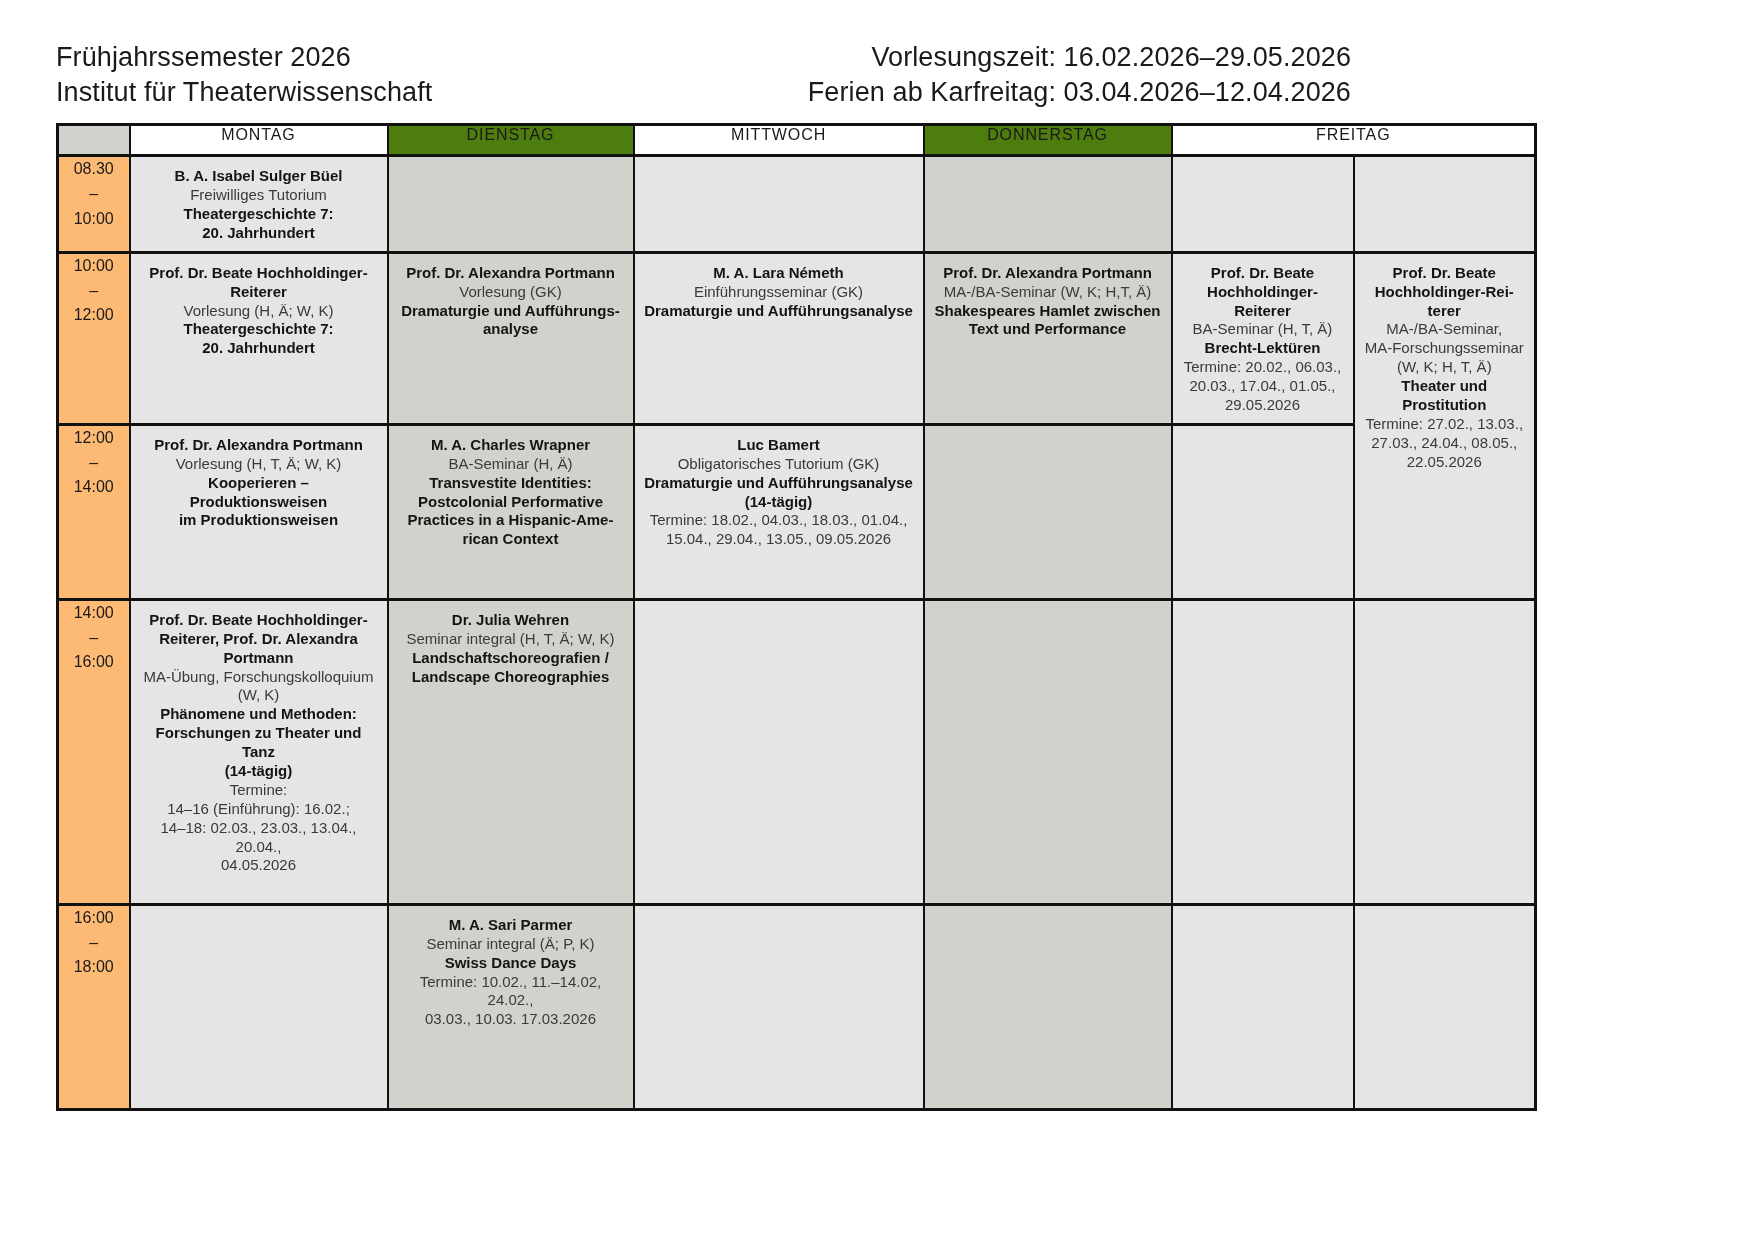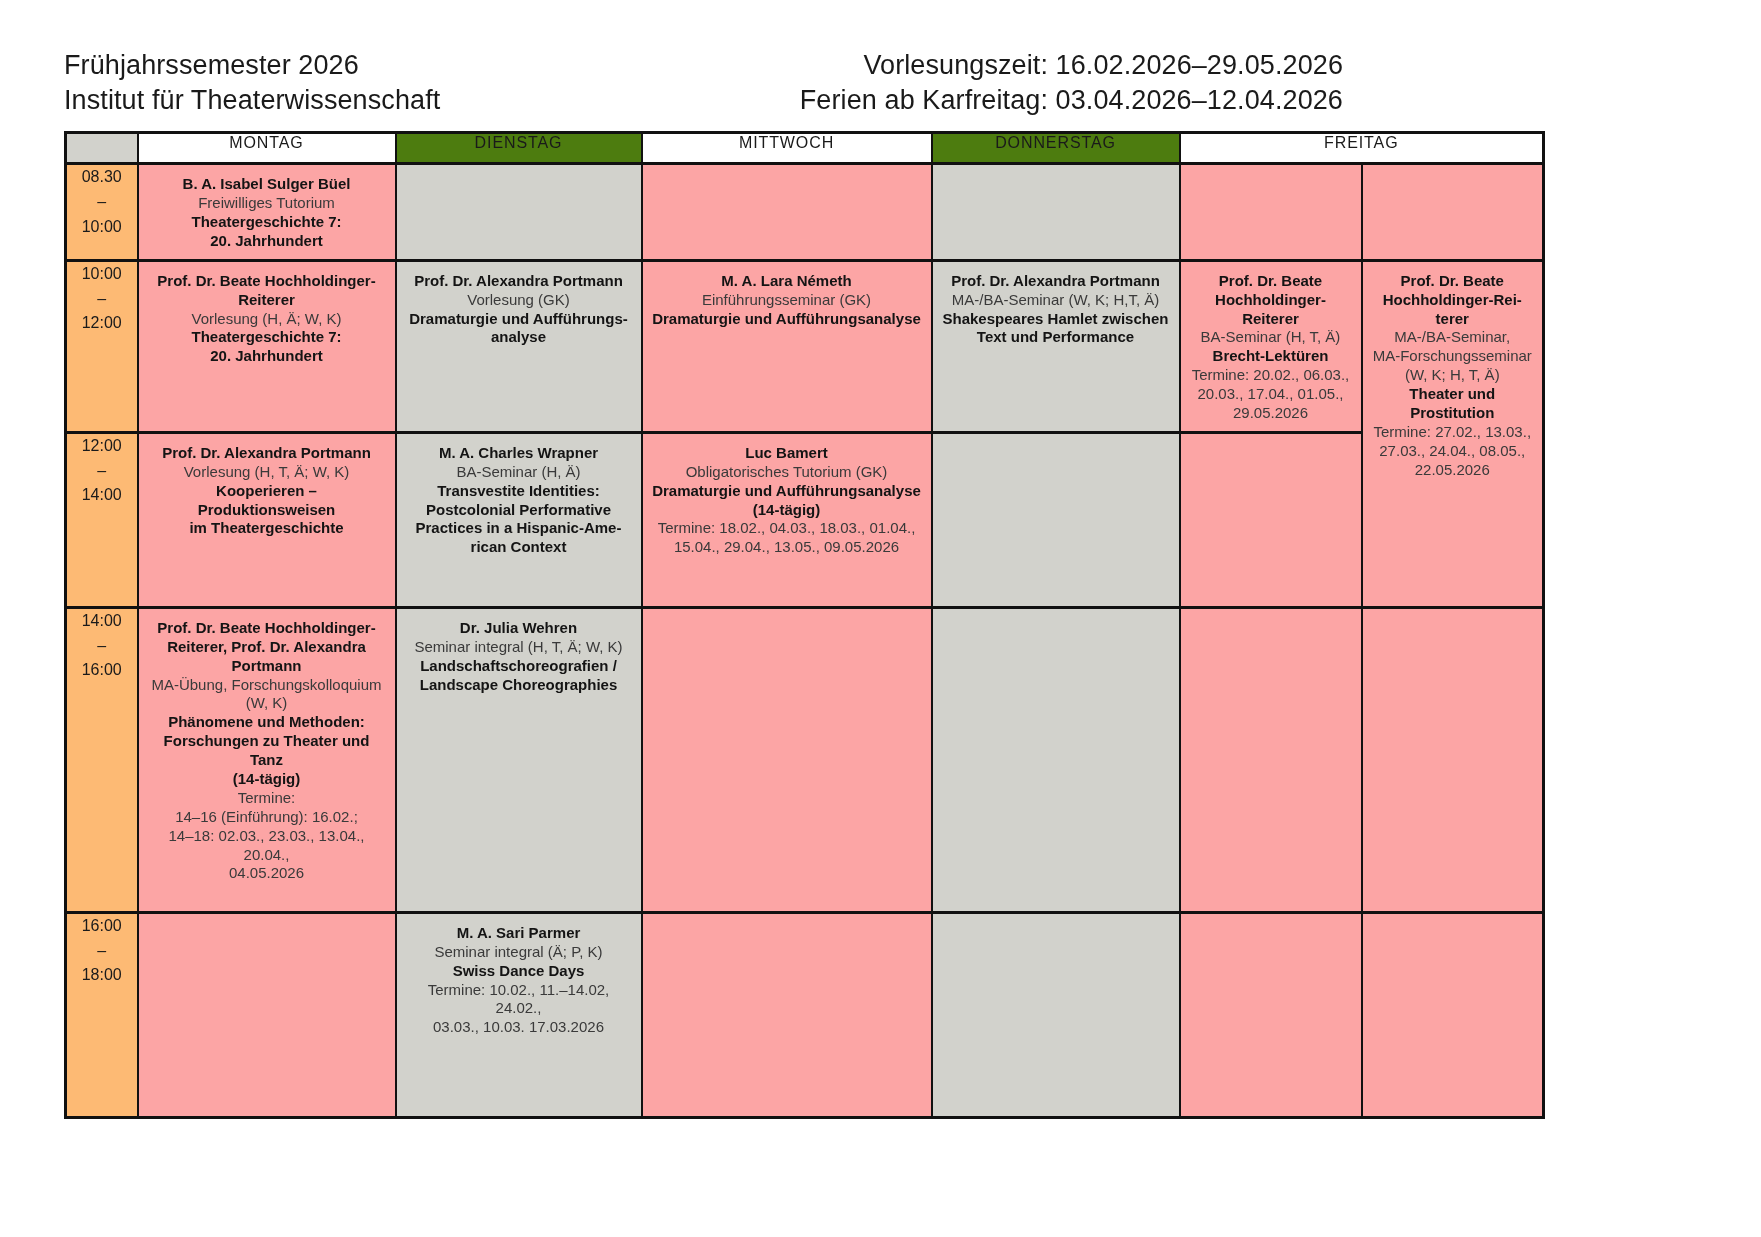--- a/index.html
+++ b/index.html
@@ -7,21 +7,21 @@
   html, body {
     margin: 0; padding: 0;
     background: #ffffff;
   }
   body {
     width: 1761px; height: 1237px;
     font-family: "Liberation Sans", sans-serif;
     color: #1a1a1a;
     overflow: hidden;
   }
-  .page { position: relative; width: 1407px; height: 1237px; padding: 12px; }
+  .page { position: relative; width: 1407px; height: 1237px; padding: 4px; }
 
   
   .pagehead {
     display: flex;
     justify-content: space-between;
     align-items: flex-start;
     padding: 36px 52px 0 52px;
   }
   .head-left, .head-right { line-height: 1.30; }
   .head-right { text-align: right; }
@@ -81,21 +81,21 @@
     text-align: center;
     font-size: 16px;
     line-height: 1.55;
     color: #1a1a1a;
     vertical-align: middle;
     padding: 0 2px;
   }
   td.timecell .t-dash { display: block; }
 
   
-  td.day { background: #fca5a5; }
+  td.day { background: #e5e5e5; }
   td.day.shade { background: #d2d2cc; }
 
   .cell {
     padding: 10px 9px 8px 9px;
     font-size: 15px;
     line-height: 1.26;
   }
   .ln { display: block; }
   .ln.b { font-weight: 700; color: #141414; }
   .ln.n { font-weight: 400; color: #3a3a3a; }
@@ -238,21 +238,21 @@
           <td class="timecell">
             <span class="t-dash">12:00</span>
             <span class="t-dash">–</span>
             <span class="t-dash">14:00</span>
           </td>
           <td class="day">
             <div class="cell">
               <span class="ln b">Prof. Dr. Alexandra Portmann</span>
               <span class="ln n">Vorlesung (H, T, Ä; W, K)</span>
               <span class="ln b">Kooperieren – Produktionsweisen</span>
-              <span class="ln b">im Theatergeschichte</span>
+              <span class="ln b">im Produktionsweisen</span>
             </div>
           </td>
           <td class="day shade">
             <div class="cell">
               <span class="ln b">M. A. Charles Wrapner</span>
               <span class="ln n">BA-Seminar (H, Ä)</span>
               <span class="ln b">Transvestite Identities:</span>
               <span class="ln b">Postcolonial Performative</span>
               <span class="ln b">Practices in a Hispanic-Ame-</span>
               <span class="ln b">rican Context</span>

